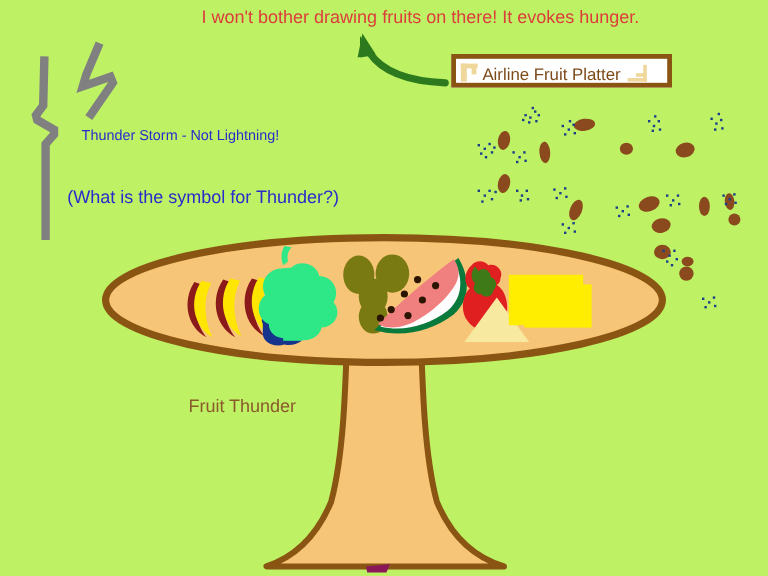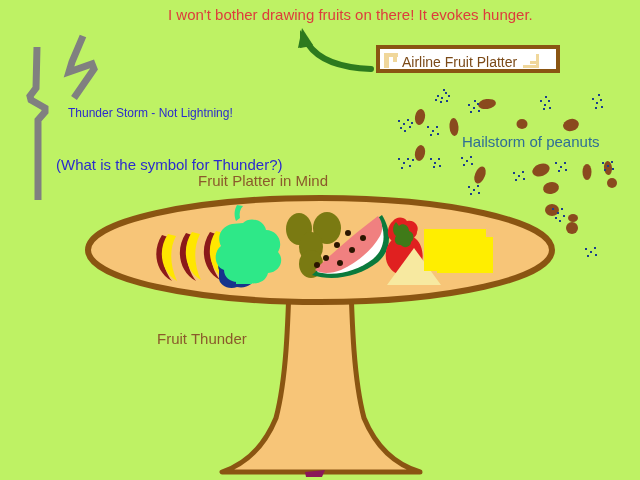--- a/index.html
+++ b/index.html
@@ -333,23 +333,21 @@
     </g>
 
   </svg>
 
   <div class="txt" id="headline-text">I won't bother drawing fruits on there! It evokes hunger.</div>
 
   <div class="txt" id="thunder-line1">Thunder Storm - Not Lightning!</div>
 
   <div class="txt" id="thunder-line2">(What is the symbol for Thunder?)</div>
 
-  <div class="txt" id="hailstorm-label">Hailstorm of peanuts</div>
-
-  <div class="txt" id="platter-mind-label">Fruit Platter in Mind</div>
+
 
   <div class="txt" id="platter-label">Fruit Thunder</div>
 
   <div id="title-box">
     <span class="tan-mark" style="left:4px; top:4px; width:5px; height:15px;"></span>
     <span class="tan-mark" style="left:4px; top:4px; width:14px; height:4px;"></span>
     <span class="tan-mark" style="left:13px; top:7px; width:4px; height:6px;"></span>
     <span class="tan-mark" style="left:156px; top:5px; width:3px; height:14px;"></span>
     <span class="tan-mark" style="left:143px; top:16px; width:16px; height:3px;"></span>
     <span class="tan-mark" style="left:150px; top:12px; width:9px; height:3px;"></span>

